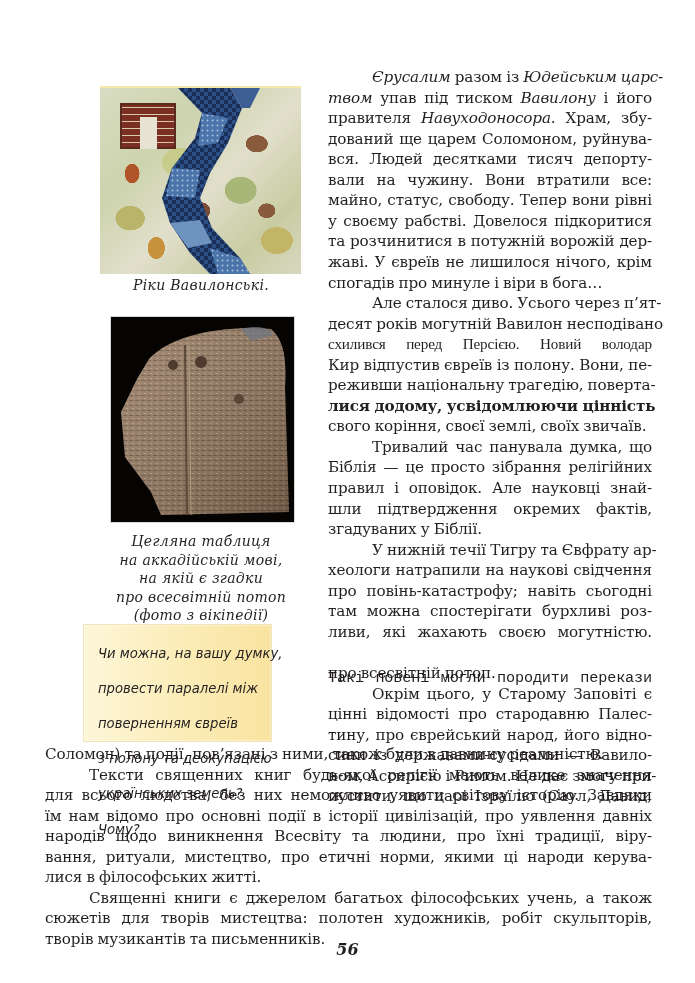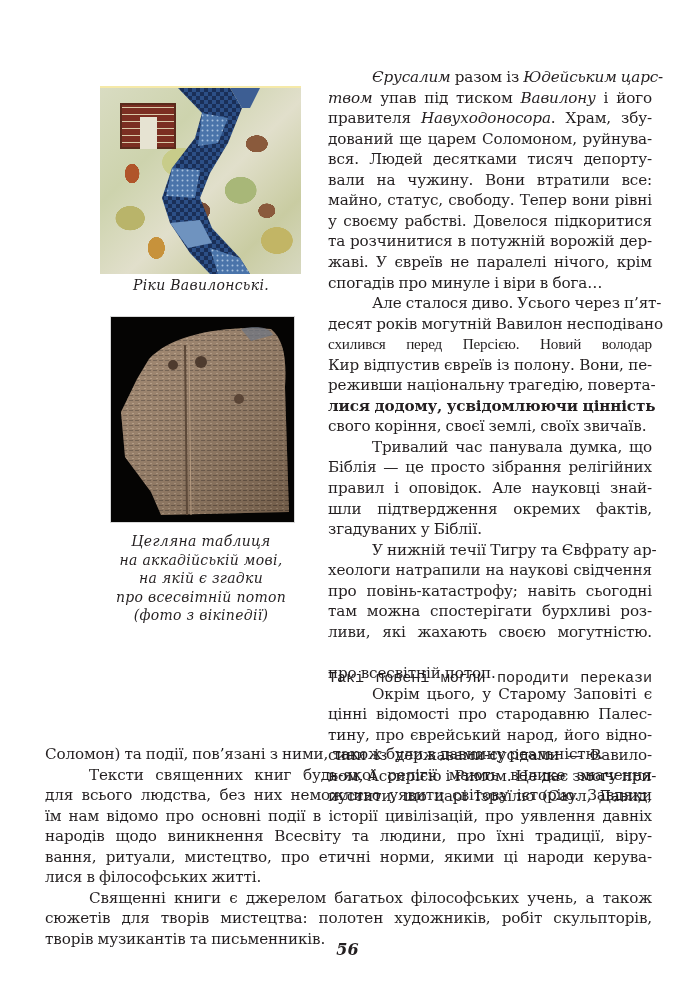--- a/index.html
+++ b/index.html
@@ -140,32 +140,42 @@
     </svg>
   </div>
   <div class="cap cap2">
     <div>Цегляна таблиця</div>
     <div>на аккадійській мові,</div>
     <div>на якій є згадки</div>
     <div>про всесвітній потоп</div>
     <div>(фото з вікіпедії)</div>
   </div>
 
+  <div class="qbox">
+    <div class="qtext">
+      <div>Чи можна, на вашу думку,</div>
+      <div>провести паралелі між</div>
+      <div>поверненням євреїв</div>
+      <div>з полону та деокупацією</div>
+      <div>українських земель?</div>
+      <div>Чому?</div>
+    </div>
+  </div>
 
   <div class="col-right" id="col-right">
       <div class="line indent" style="top: 67px;"><i>Єрусалим</i><span> разом із </span><i>Юдейським царс-</i></div>
       <div class="line" style="top: 87.55px;"><i>твом</i><span> упав під тиском </span><i>Вавилону</i><span> і його</span></div>
       <div class="line" style="top: 108.1px;"><span>правителя </span><i>Навуходоносора</i><span>. Храм, збу-</span></div>
       <div class="line" style="top: 128.65px;"><span>дований ще царем Соломоном, руйнува-</span></div>
       <div class="line" style="top: 149.2px;"><span>вся. Людей десятками тисяч депорту-</span></div>
       <div class="line" style="top: 169.75px;"><span>вали на чужину. Вони втратили все:</span></div>
       <div class="line" style="top: 190.3px;"><span>майно, статус, свободу. Тепер вони рівні</span></div>
       <div class="line" style="top: 210.85px;"><span>у своєму рабстві. Довелося підкоритися</span></div>
       <div class="line" style="top: 231.4px;"><span>та розчинитися в потужній ворожій дер-</span></div>
-      <div class="line" style="top: 251.95px;"><span>жаві. У євреїв не паралелі нічого, крім</span></div>
+      <div class="line" style="top: 251.95px;"><span>жаві. У євреїв не лишилося нічого, крім</span></div>
       <div class="line last" style="top: 272.5px;"><span>спогадів про минуле і віри в бога…</span></div>
       <div class="line indent" style="top: 293.05px;"><span>Але сталося диво. Усього через п’ят-</span></div>
       <div class="line" style="top: 313.6px;"><span>десят років могутній Вавилон несподівано</span></div>
       <div class="line" style="top: 334.15px; font-family: Liberation Serif, serif;"><span>схилився перед Персією. Новий володар</span></div>
       <div class="line" style="top: 354.7px;"><span>Кир відпустив євреїв із полону. Вони, пе-</span></div>
       <div class="line" style="top: 375.25px;"><span>реживши національну трагедію, поверта-</span></div>
       <div class="line" style="top: 395.8px; font-weight: bold;"><span>лися додому, усвідомлюючи цінність</span></div>
       <div class="line last" style="top: 416.35px;"><span>свого коріння, своєї землі, своїх звичаїв.</span></div>
       <div class="line indent" style="top: 436.9px;"><span>Тривалий час панувала думка, що</span></div>
       <div class="line" style="top: 457.45px;"><span>Біблія — це просто зібрання релігійних</span></div>

